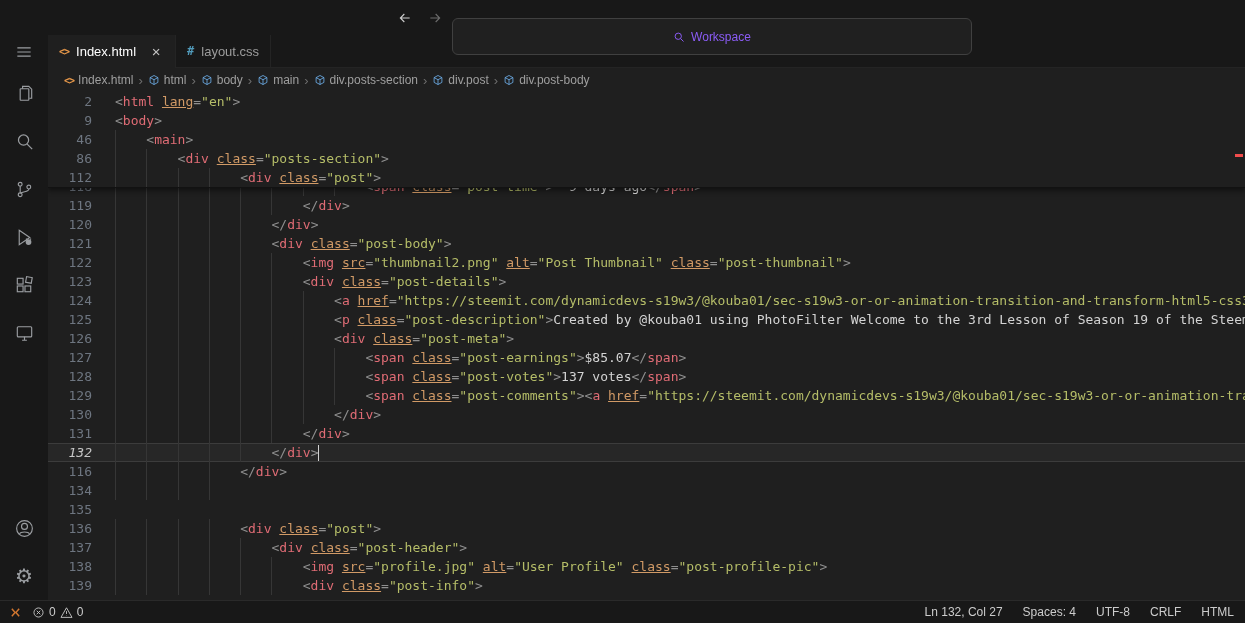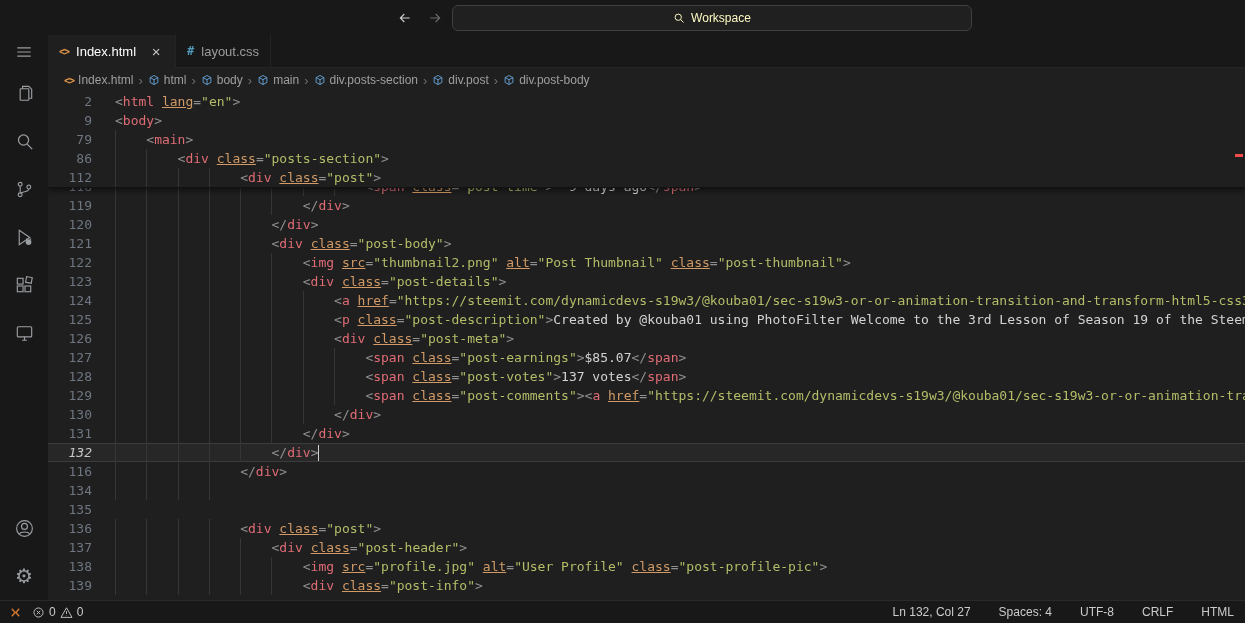--- a/index.html
+++ b/index.html
@@ -9,21 +9,21 @@
     --accent-error:#f14c4c; --remote:#d2762f; --html-icon:#e8984a; --css-icon:#519aba; --symbol-icon:#75beff;
   }
   *{box-sizing:border-box;margin:0;padding:0;}
   html,body{width:1245px;height:623px;}
   body{position:relative;overflow:hidden;background:var(--bg-editor);font-family:"Liberation Sans",sans-serif;color:#ccc;}
 
   .titlebar{position:absolute;top:0;left:0;right:0;height:35px;background:var(--bg-shell);z-index:10;}
   .nav{position:absolute;left:394px;top:0;height:35px;display:flex;align-items:center;gap:8px;color:#cfcfcf;}
   .arrow{width:22px;height:22px;display:flex;align-items:center;justify-content:center;}
   .arrow.fwd{color:#6d6d6d;}
-  .command-center{position:absolute;left:452px;top:5px;width:520px;height:26px;background:#202020;border:1px solid #404040;border-radius:6px;display:flex;align-items:center;justify-content:center;gap:6px;color:#fef9c3;font-size:12px;}
+  .command-center{position:absolute;left:452px;top:18px;width:520px;height:37px;background:#202020;border:1px solid #404040;border-radius:6px;display:flex;align-items:center;justify-content:center;gap:6px;color:#8b5cf6;font-size:12px;}
   .command-center svg{display:block;}
 
   .activitybar{position:absolute;top:35px;left:0;bottom:23px;width:48px;background:var(--bg-shell);display:flex;flex-direction:column;z-index:9;}
   .ab-item{height:48px;display:flex;align-items:center;justify-content:center;color:#9a9da1;}
   .ab-item.menu{height:34px;}
   .ab-item span{display:flex;align-items:center;justify-content:center;}
   .ab-spacer{flex:1;}
   .gear{font-size:20px;line-height:1;}
 
   .tabbar{position:absolute;top:35px;left:48px;right:0;height:33px;background:var(--bg-shell);display:flex;align-items:stretch;border-bottom:1px solid #242424;z-index:8;}
@@ -55,21 +55,21 @@
   .tk.txt{color:var(--text);}
   .tk.t{color:var(--text);}
   .tk.com{color:var(--comment);}
   .caret{width:1px;background:#d0d0d0;height:16px;align-self:center;}
   .sticky{position:absolute;top:0;left:0;right:0;background:var(--bg-editor);z-index:5;border-bottom:1px solid #121212;box-shadow:0 3px 5px rgba(0,0,0,.45);}
   .ov-marker{position:absolute;right:2px;top:62px;width:8px;height:3px;background:var(--accent-error);z-index:6;}
 
   .statusbar{position:absolute;left:0;right:0;bottom:0;height:23px;background:var(--bg-shell);border-top:1px solid var(--border);display:flex;align-items:center;font-size:12px;color:#cccccc;padding:0 6px;gap:2px;z-index:10;}
   .sb-item{display:flex;align-items:center;gap:4px;padding:0 5px;height:100%;}
   .sb-item svg{display:block;}
-  .sb-right{margin-left:auto;display:flex;align-items:center;gap:18px;}
+  .sb-right{margin-left:auto;display:flex;align-items:center;gap:10px;}
   .remote{color:var(--remote);padding:0 3px;}
 </style>
 </head>
 <body>
 
 <div class="titlebar">
   <div class="nav">
     <span class="arrow">
       <svg width="16" height="16" viewBox="0 0 24 24" fill="none" stroke="currentColor" stroke-width="1.6">
           <path d="M5 12h14M11 6l-6 6 6 6"></path>
@@ -275,21 +275,21 @@
       <div class="code-line"><span class="gutter">134</span><span class="line-content"><span class="iu"></span><span class="iu"></span><span class="iu"></span><span class="iu"></span></span></div>
       <div class="code-line"><span class="gutter">135</span></div>
       <div class="code-line"><span class="gutter">136</span><span class="line-content"><span class="iu"></span><span class="iu"></span><span class="iu"></span><span class="iu"></span><span class="tk p">&lt;</span><span class="tk tag">div</span><span class="tk t"> </span><span class="tk attr">class</span><span class="tk p">=</span><span class="tk str">"post"</span><span class="tk p">&gt;</span></span></div>
       <div class="code-line"><span class="gutter">137</span><span class="line-content"><span class="iu"></span><span class="iu"></span><span class="iu"></span><span class="iu"></span><span class="iu"></span><span class="tk p">&lt;</span><span class="tk tag">div</span><span class="tk t"> </span><span class="tk attr">class</span><span class="tk p">=</span><span class="tk str">"post-header"</span><span class="tk p">&gt;</span></span></div>
       <div class="code-line"><span class="gutter">138</span><span class="line-content"><span class="iu"></span><span class="iu"></span><span class="iu"></span><span class="iu"></span><span class="iu"></span><span class="iu"></span><span class="tk p">&lt;</span><span class="tk tag">img</span><span class="tk t"> </span><span class="tk attr">src</span><span class="tk p">=</span><span class="tk str">"</span><span class="tk lnk">profile.jpg</span><span class="tk str">" </span><span class="tk attr">alt</span><span class="tk p">=</span><span class="tk str">"User Profile"</span><span class="tk t"> </span><span class="tk attr">class</span><span class="tk p">=</span><span class="tk str">"post-profile-pic"</span><span class="tk p">&gt;</span></span></div>
       <div class="code-line"><span class="gutter">139</span><span class="line-content"><span class="iu"></span><span class="iu"></span><span class="iu"></span><span class="iu"></span><span class="iu"></span><span class="iu"></span><span class="tk p">&lt;</span><span class="tk tag">div</span><span class="tk t"> </span><span class="tk attr">class</span><span class="tk p">=</span><span class="tk str">"post-info"</span><span class="tk p">&gt;</span></span></div>
     </div>
   <div class="sticky" id="sticky">
       <div class="code-line"><span class="gutter">2</span><span class="line-content"><span class="tk p">&lt;</span><span class="tk tag">html</span><span class="tk t"> </span><span class="tk attr">lang</span><span class="tk p">=</span><span class="tk str">"en"</span><span class="tk p">&gt;</span></span></div>
       <div class="code-line"><span class="gutter">9</span><span class="line-content"><span class="tk p">&lt;</span><span class="tk tag">body</span><span class="tk p">&gt;</span></span></div>
-      <div class="code-line"><span class="gutter">79</span><span class="line-content"><span class="iu"></span><span class="tk p">&lt;</span><span class="tk tag">main</span><span class="tk p">&gt;</span></span></div>
+      <div class="code-line"><span class="gutter">46</span><span class="line-content"><span class="iu"></span><span class="tk p">&lt;</span><span class="tk tag">main</span><span class="tk p">&gt;</span></span></div>
       <div class="code-line"><span class="gutter">86</span><span class="line-content"><span class="iu"></span><span class="iu"></span><span class="tk p">&lt;</span><span class="tk tag">div</span><span class="tk t"> </span><span class="tk attr">class</span><span class="tk p">=</span><span class="tk str">"posts-section"</span><span class="tk p">&gt;</span></span></div>
       <div class="code-line"><span class="gutter">112</span><span class="line-content"><span class="iu"></span><span class="iu"></span><span class="iu"></span><span class="iu"></span><span class="tk p">&lt;</span><span class="tk tag">div</span><span class="tk t"> </span><span class="tk attr">class</span><span class="tk p">=</span><span class="tk str">"post"</span><span class="tk p">&gt;</span></span></div>
     </div>
   <div class="ov-marker"></div>
 </div>
 
 <div class="statusbar">
   <span class="sb-item remote">
     <svg width="13" height="13" viewBox="0 0 16 16" fill="none" stroke="currentColor" stroke-width="1.8">
         <path d="M3.5 3.5L7.5 8l-4 4.5M12.5 3.5L8.5 8l4 4.5"></path>

